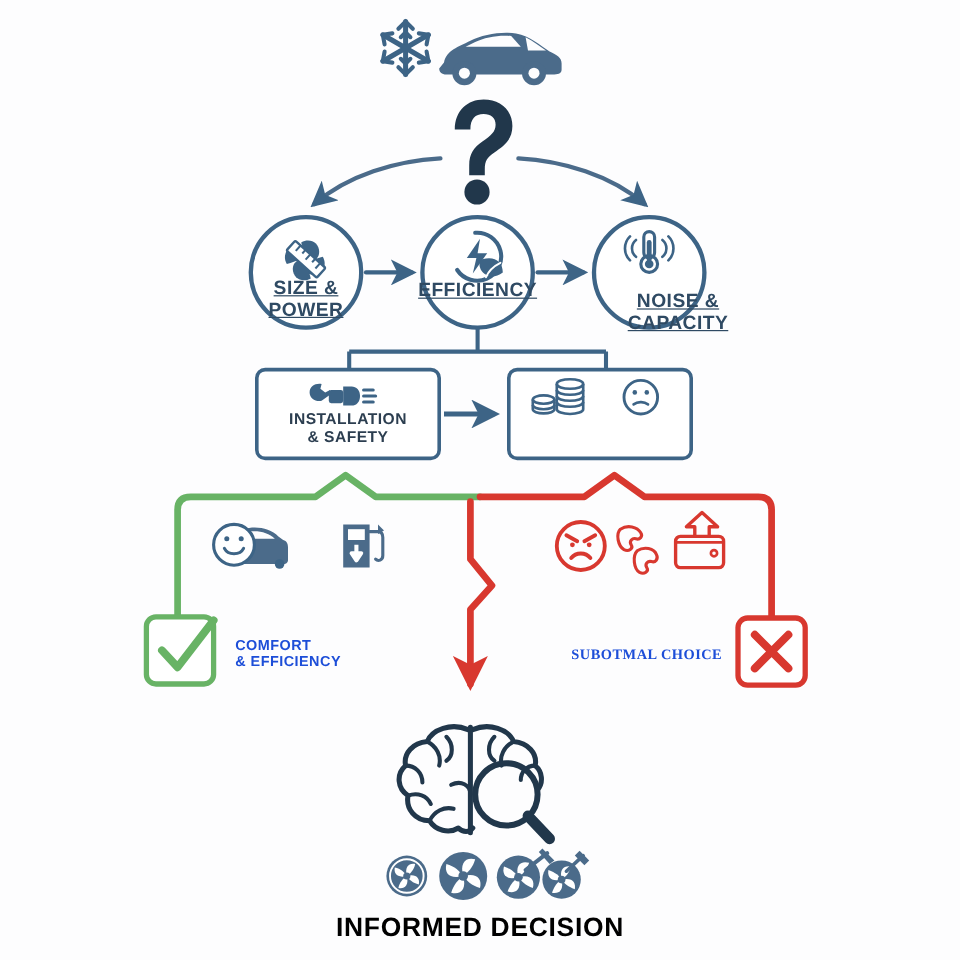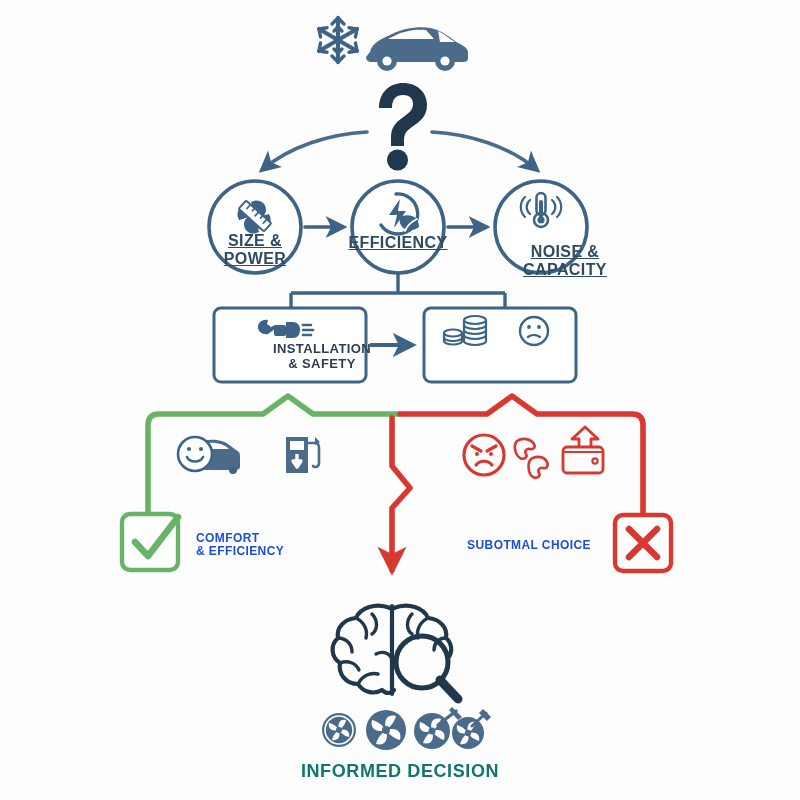--- a/index.html
+++ b/index.html
@@ -20,21 +20,21 @@
     font-weight:bold;
     letter-spacing:.4px;
     text-align:center;
     line-height:1.12;
     white-space:pre-line;
     pointer-events:none;
   }
   .node-lbl{font-size:16px;color:#2f4a63;text-decoration:underline;}
   .box-lbl{font-size:13px;color:#2c3e50;}
   .branch-lbl{font-size:12px;color:#1d4ed8;}
-  .final-lbl{font-size:18px;color:#0f766e;letter-spacing:.6px;}
+  .final-lbl{font-size:22px;color:#000000;letter-spacing:.6px;}
 </style>
 </head>
 <body>
 
 <div id="stage">
 
   <svg class="layer" viewBox="0 0 800 800">
     <defs>
       <marker id="arrBlue" viewBox="0 0 10 10" refX="8" refY="5" markerWidth="6" markerHeight="6" orient="auto-start-reverse">
         <path d="M0,0 L10,5 L0,10 L2.5,5 z" fill="#3d6486"></path>
@@ -304,23 +304,23 @@
     </g>
   </svg>
 
   <div class="lbl node-lbl" style="left:205px;top:232px;width:100px;">SIZE &amp; POWER</div>
 
   <div class="lbl node-lbl" style="left:348px;top:234px;width:100px;">EFFICIENCY</div>
 
   <div class="lbl node-lbl" style="left:515px;top:227px;width:100px;margin-top:16px;">NOISE &amp;
 CAPACITY</div>
 
-  <div class="lbl box-lbl" style="left:214px;top:342px;width:152px;padding-left:32px;">INSTALLATION
+  <div class="lbl box-lbl" style="left:214px;top:342px;width:152px;">INSTALLATION
 &amp; SAFETY</div>
 
 
   <div class="lbl branch-lbl" style="left:196px;top:532px;width:130px;text-align:left;">COMFORT
 &amp; EFFICIENCY</div>
 
-  <div class="lbl branch-lbl" style="left:439px;top:539px;width:180px;">SUBOTMAL CHOICE</div>
+  <div class="lbl branch-lbl" style="left:449px;top:539px;width:180px;font-family:Liberation Serif, serif;">SUBOTMAL CHOICE</div>
 
   <div class="lbl final-lbl" style="left:280px;top:761px;width:240px;">INFORMED DECISION</div>
 </div>
 
 </body></html>

